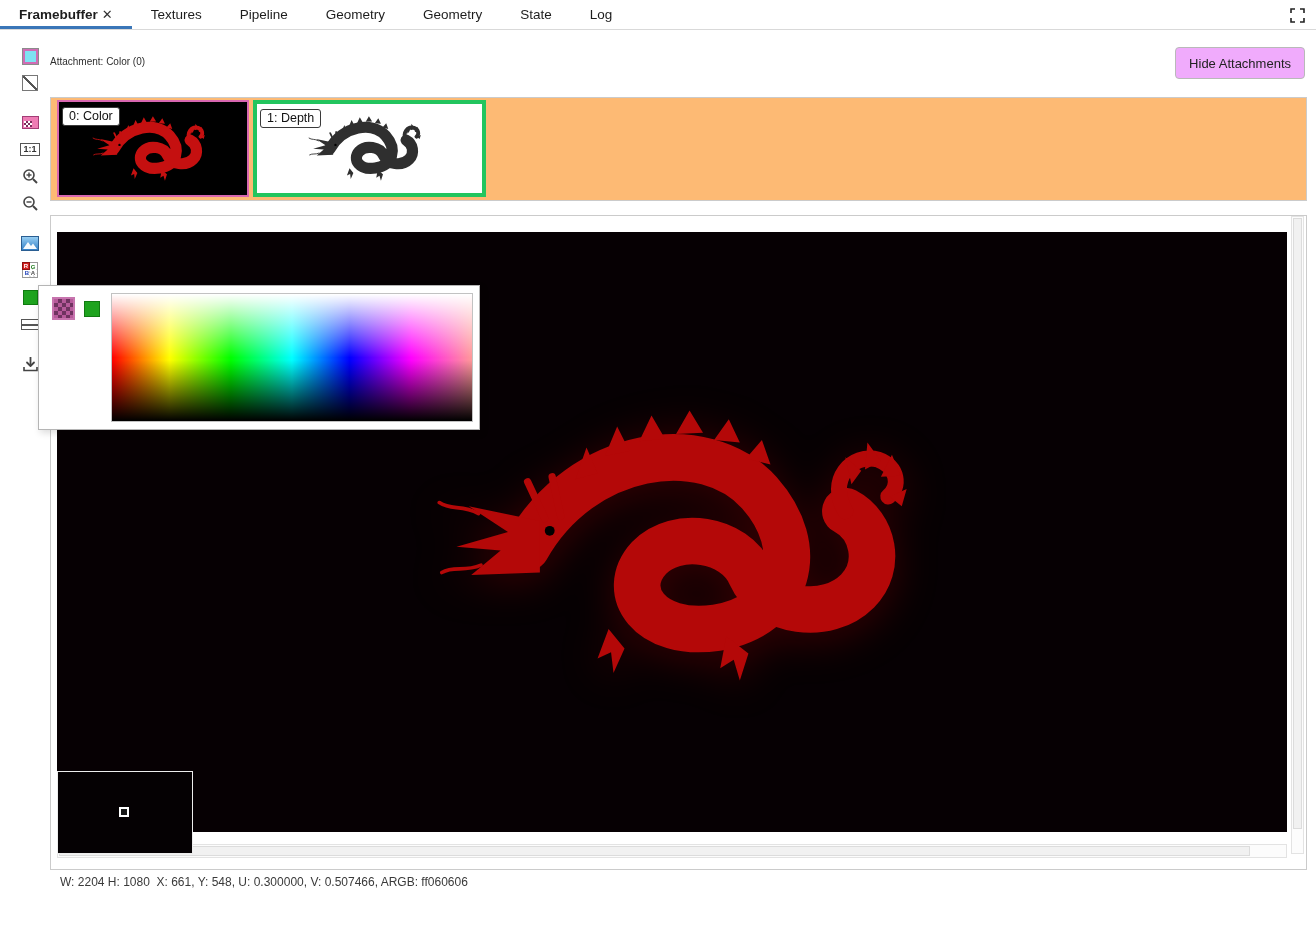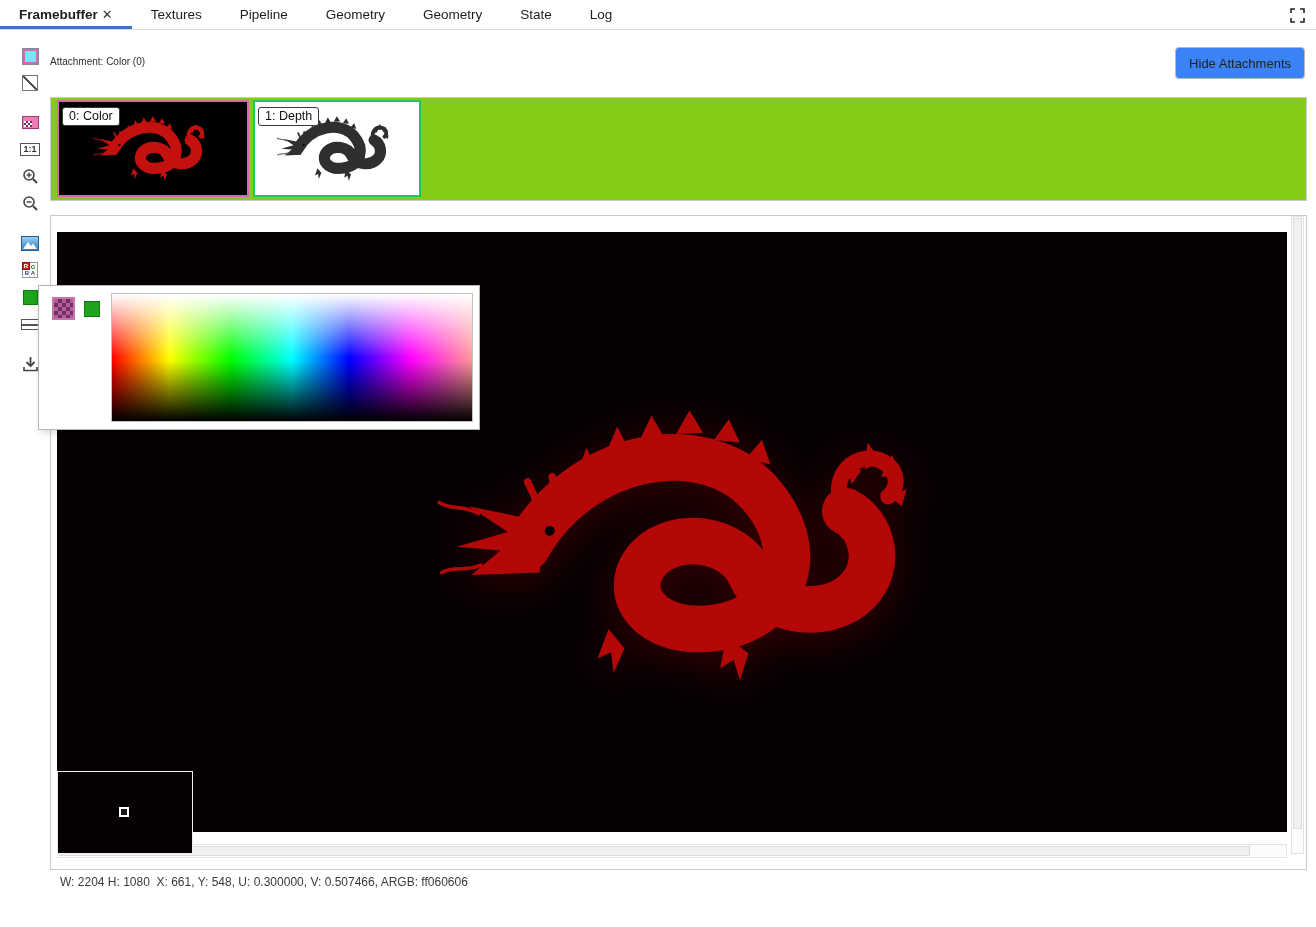--- a/index.html
+++ b/index.html
@@ -41,27 +41,27 @@
   .ch-grid span{position:absolute;width:8px;height:8px;display:flex;align-items:center;justify-content:center;font-size:6px;line-height:1;}
   .ch-r{left:-1px;top:-1px;background:#d42222;color:#fff;border:1px solid #8e1111;}
   .ch-g{right:0;top:0;color:#1c7a1c;}
   .ch-b{left:0;bottom:0;color:#2244bb;}
   .ch-a{right:0;bottom:0;color:#555;
     background-image:linear-gradient(45deg,#ddd 25%,transparent 25%,transparent 75%,#ddd 75%);
     background-size:4px 4px;}
 
   
   .attach-header-label{position:absolute;left:50px;top:56px;font-size:10px;color:#2e2e2e;}
-  .hide-attachments{position:absolute;right:11px;top:47px;height:32px;padding:6px 13px;background:#3b82f6;border:1px solid #b9b9b9;border-radius:4px;font-size:13px;color:#222;font-family:"Liberation Sans",sans-serif;cursor:pointer;}
-
-  
-  .attach-panel{position:absolute;left:50px;right:9px;top:97px;height:104px;border:1px solid #cbcbcb;background:#84cc16;}
+  .hide-attachments{position:absolute;right:11px;top:47px;height:32px;padding:6px 13px;background:#f0abfc;border:1px solid #b9b9b9;border-radius:4px;font-size:13px;color:#222;font-family:"Liberation Sans",sans-serif;cursor:pointer;}
+
+  
+  .attach-panel{position:absolute;left:50px;right:9px;top:97px;height:104px;border:1px solid #cbcbcb;background:#fdba74;}
   .thumb{position:absolute;top:2px;height:97px;cursor:pointer;}
   .thumb-color{left:6px;width:192px;border:2px solid var(--selection_pink);background:#000;}
-  .thumb-depth{left:202px;width:168px;border:2px solid #22c55e;background:#fff;}
+  .thumb-depth{left:202px;width:233px;border:4px solid #22c55e;background:#fff;}
   .thumb-inner{position:absolute;inset:0;display:flex;align-items:center;justify-content:center;overflow:hidden;}
   .badge{position:absolute;left:3px;top:5px;background:#fff;border:1px solid #3a3a3a;border-radius:3px;padding:1px 6px 2px;font-size:12.5px;color:#111;z-index:2;white-space:nowrap;}
   .dragon-sm{width:135px;height:88px;}
   .thumb-color .dragon-sm{color:var(--dragon_red);}
   .thumb-depth .dragon-sm{color:var(--dragon_depth);}
 
   
   .viewport-panel{position:absolute;left:50px;right:9px;top:215px;height:655px;border:1px solid #cbcbcb;background:#fff;}
   .canvas{position:absolute;left:6px;top:16px;width:1230px;height:600px;background:#060003;overflow:hidden;cursor:crosshair;}
   .dragon-main{position:absolute;left:365px;top:132px;width:540px;height:368px;color:var(--dragon_main);filter:drop-shadow(0 8px 20px rgba(140,0,0,.35));}

